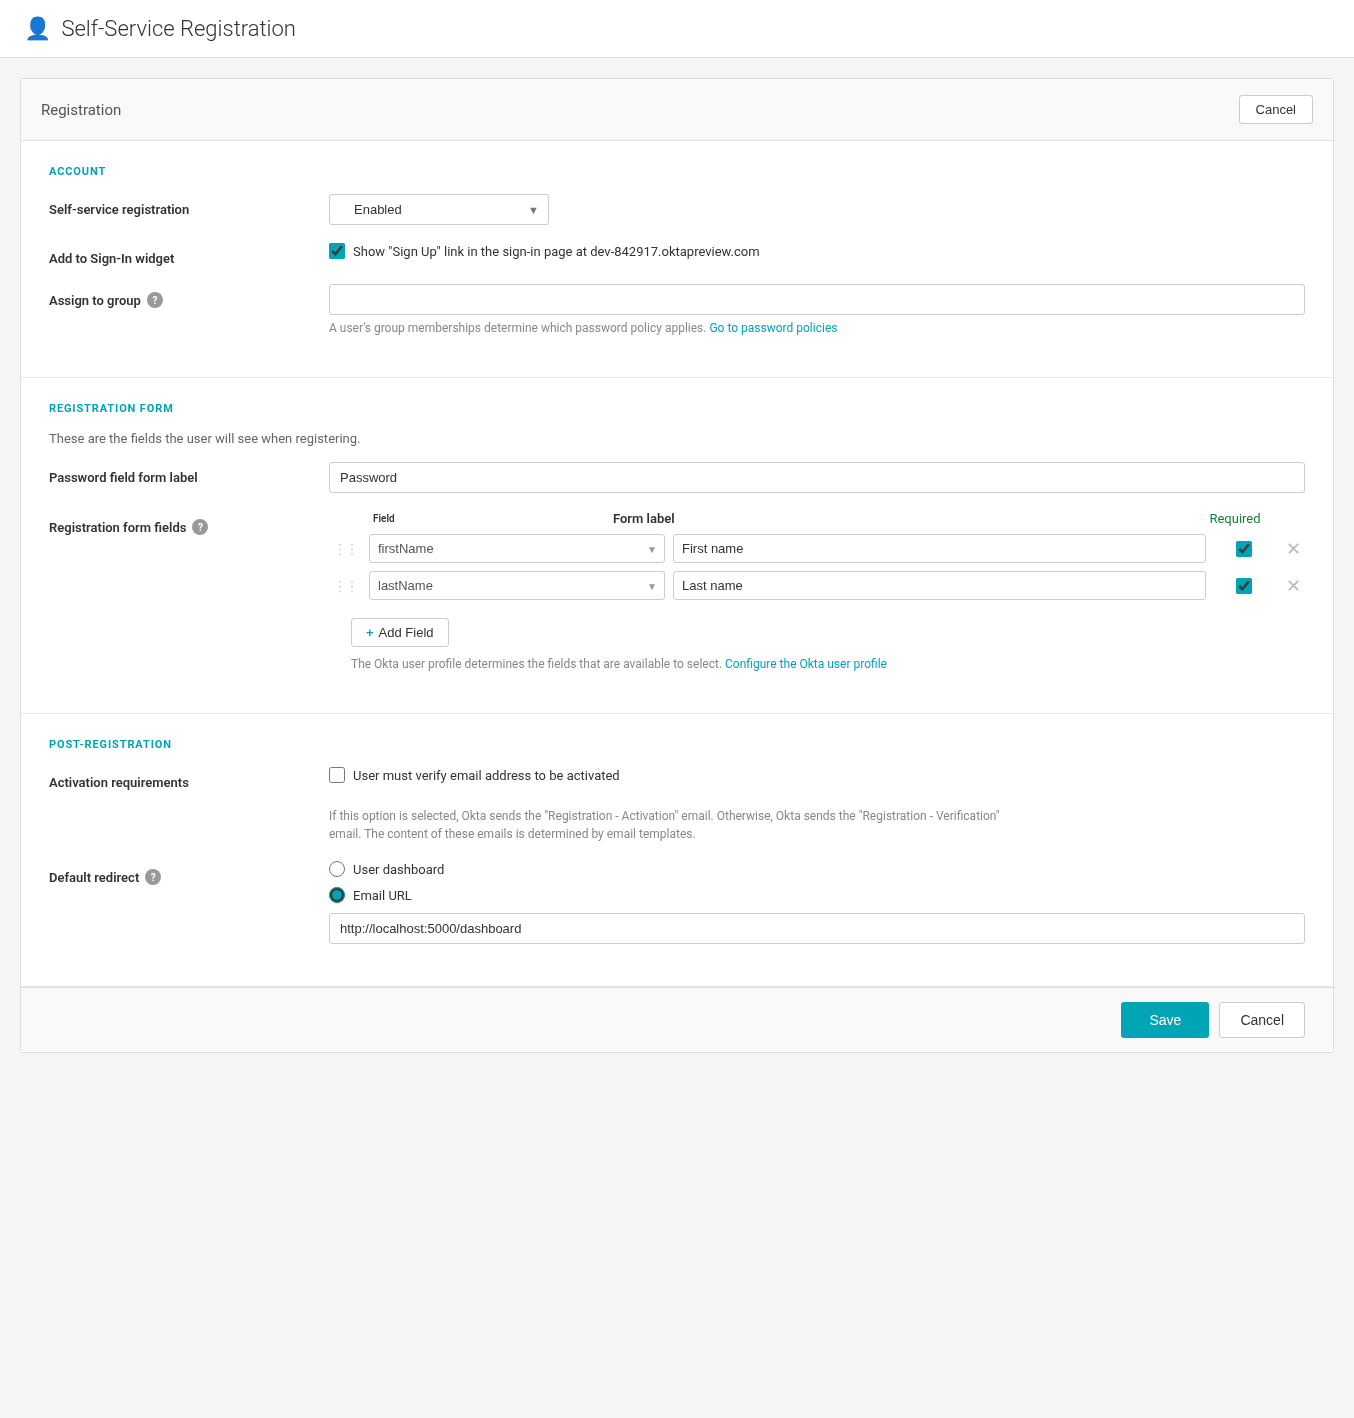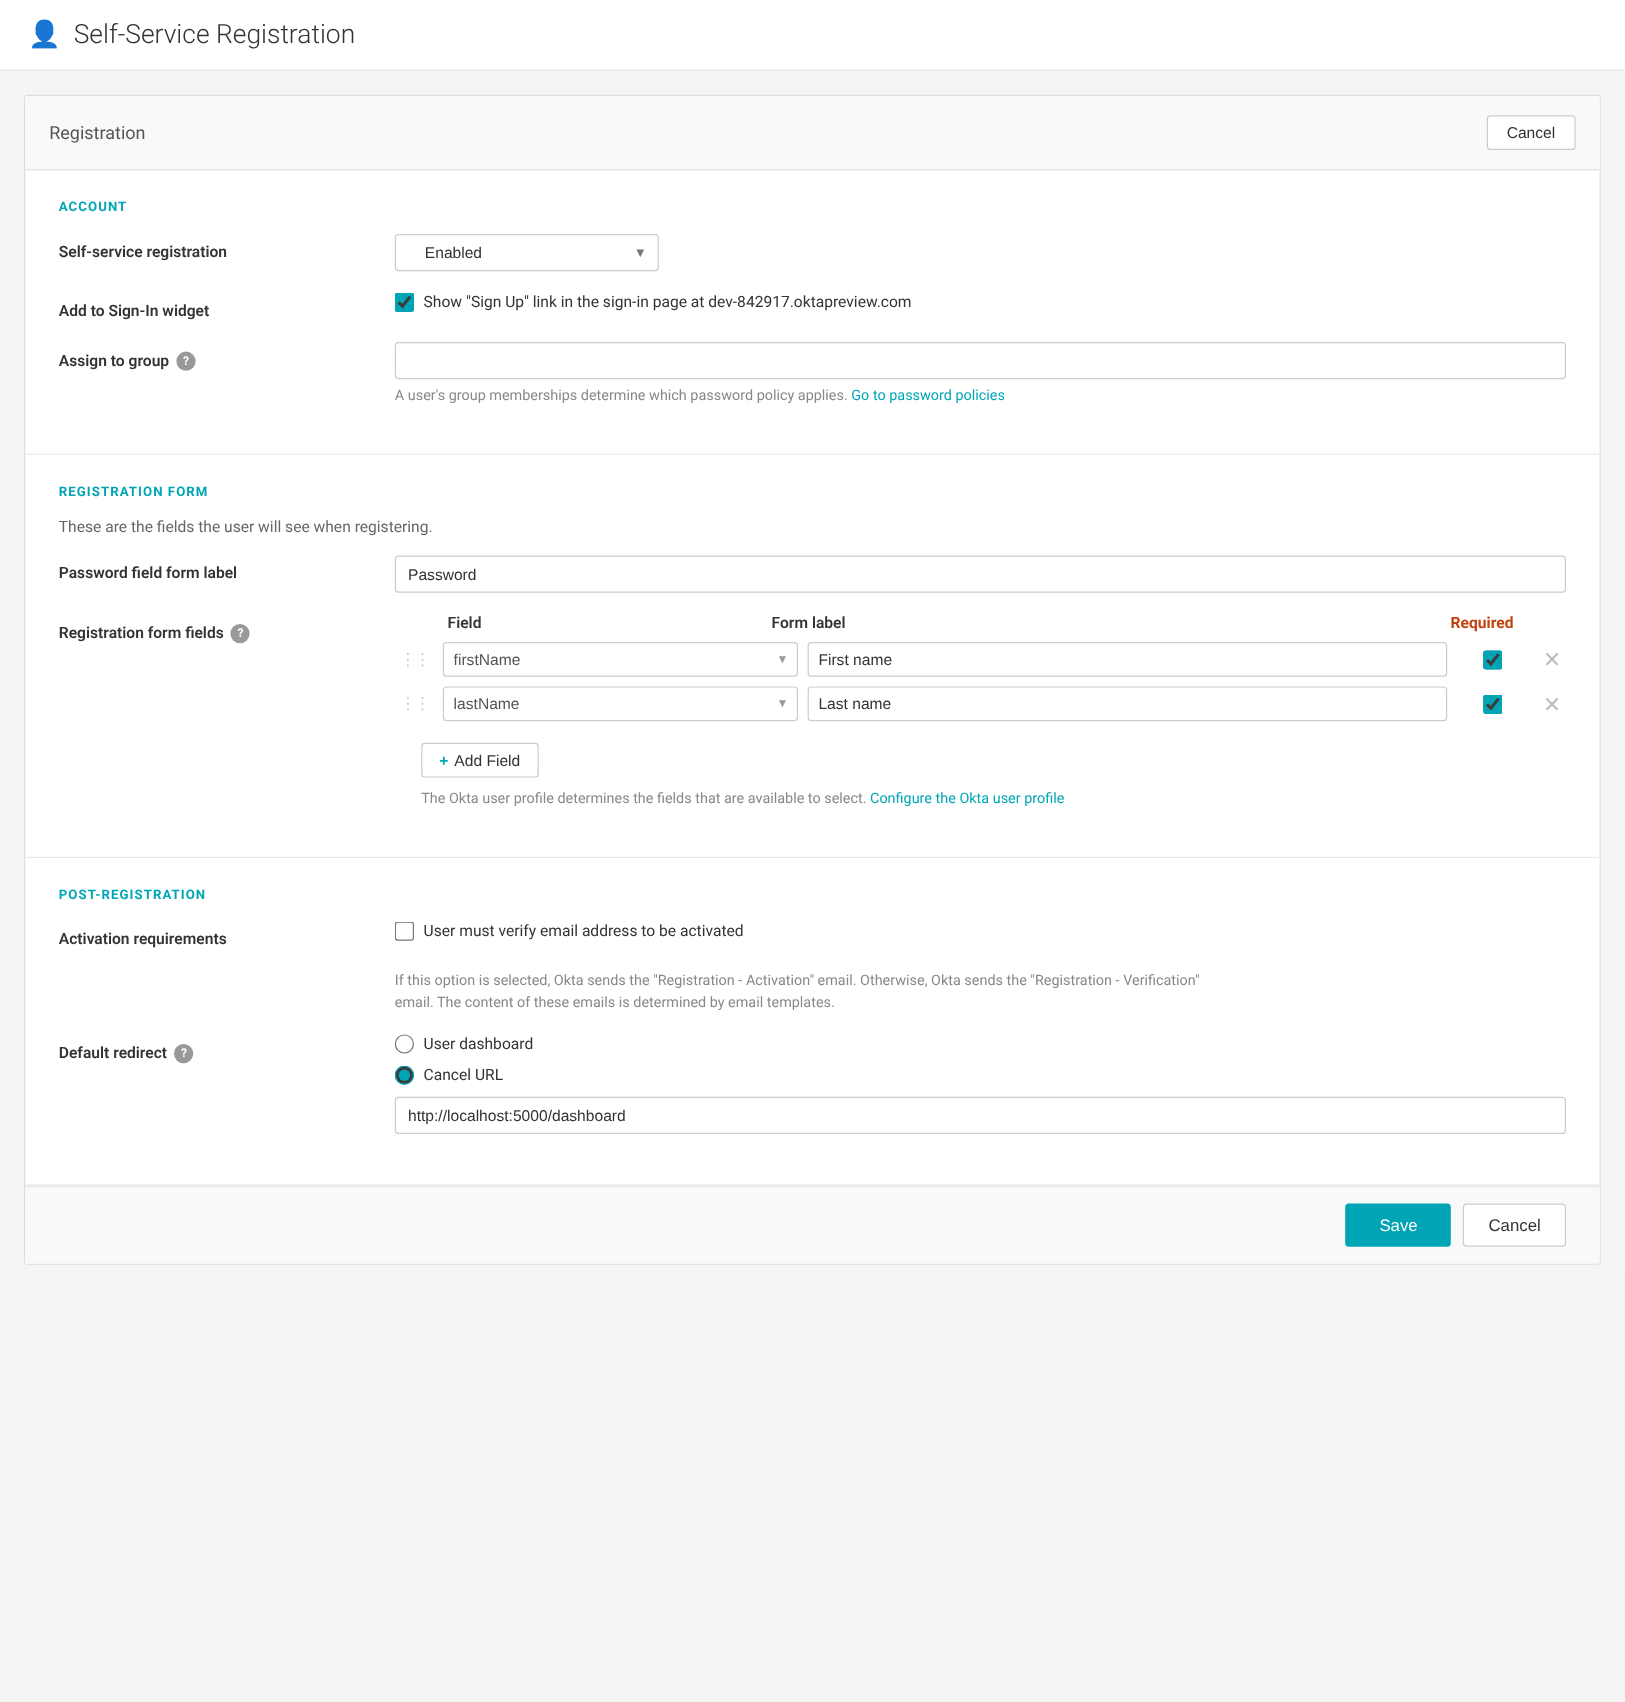--- a/index.html
+++ b/index.html
@@ -161,36 +161,36 @@
       font-weight: bold;
       cursor: default;
     }
     .fields-header {
       display: flex;
       align-items: center;
       padding: 0 0 8px 20px;
       gap: 0;
     }
     .fields-header-field {
-      width: 270px;
-      font-size: 13px;
+      width: 240px;
+      font-size: 10px;
       font-weight: 600;
       color: #333;
     }
     .fields-header-label {
       flex: 1;
       font-size: 13px;
       font-weight: 600;
       color: #333;
     }
     .fields-header-required {
       width: 80px;
       font-size: 13px;
-      font-weight: 700;
-      color: #c2410c;
+      font-weight: 400;
+      color: #15803d;
       text-align: center;
     }
     .fields-header-remove {
       width: 30px;
     }
 
     .field-row {
       display: flex;
       align-items: center;
       margin-bottom: 8px;
@@ -464,21 +464,21 @@
         <span class="help-icon">?</span>
       </div>
       <div class="form-control-area">
         <div class="radio-group">
           <div class="radio-row">
             <input type="radio" class="radio-styled" name="redirect" style="">
             <label>User dashboard</label>
           </div>
           <div class="radio-row">
             <input type="radio" class="radio-styled" name="redirect" checked="" style="">
-            <label>Cancel URL</label>
+            <label>Email URL</label>
           </div>
         </div>
         <div style="margin-top:10px">
           <input type="text" class="form-input" value="http://localhost:5000/dashboard" style="">
         </div>
       </div>
     </div>
   </div>
 
   <div class="page-footer">

